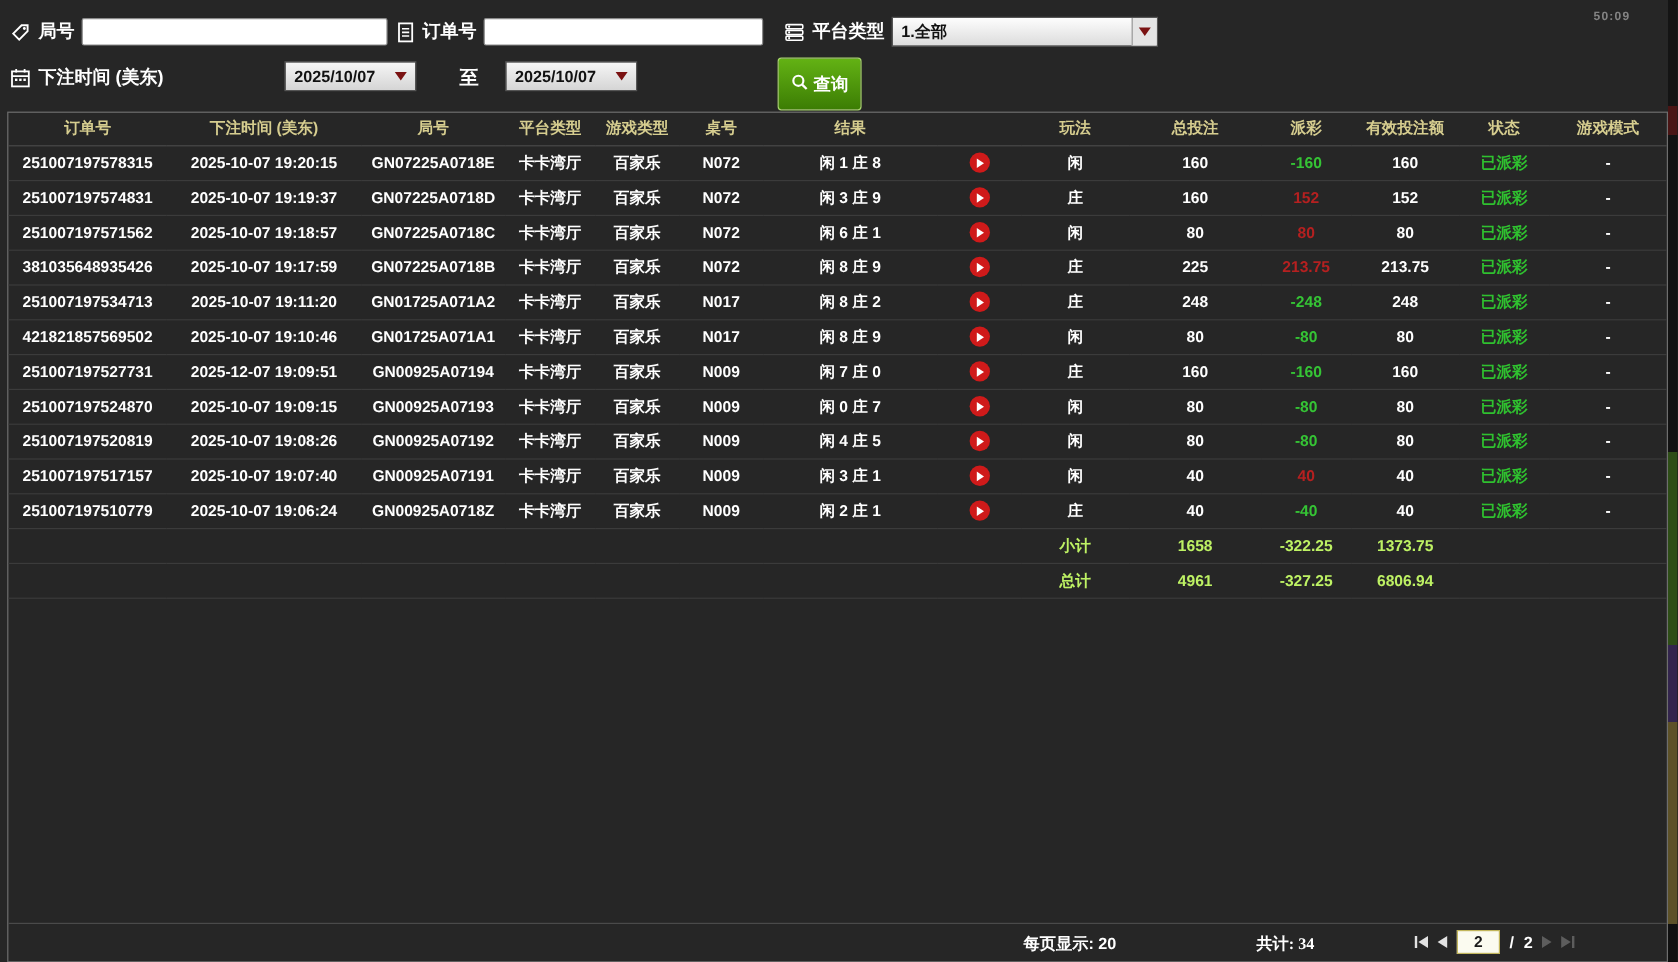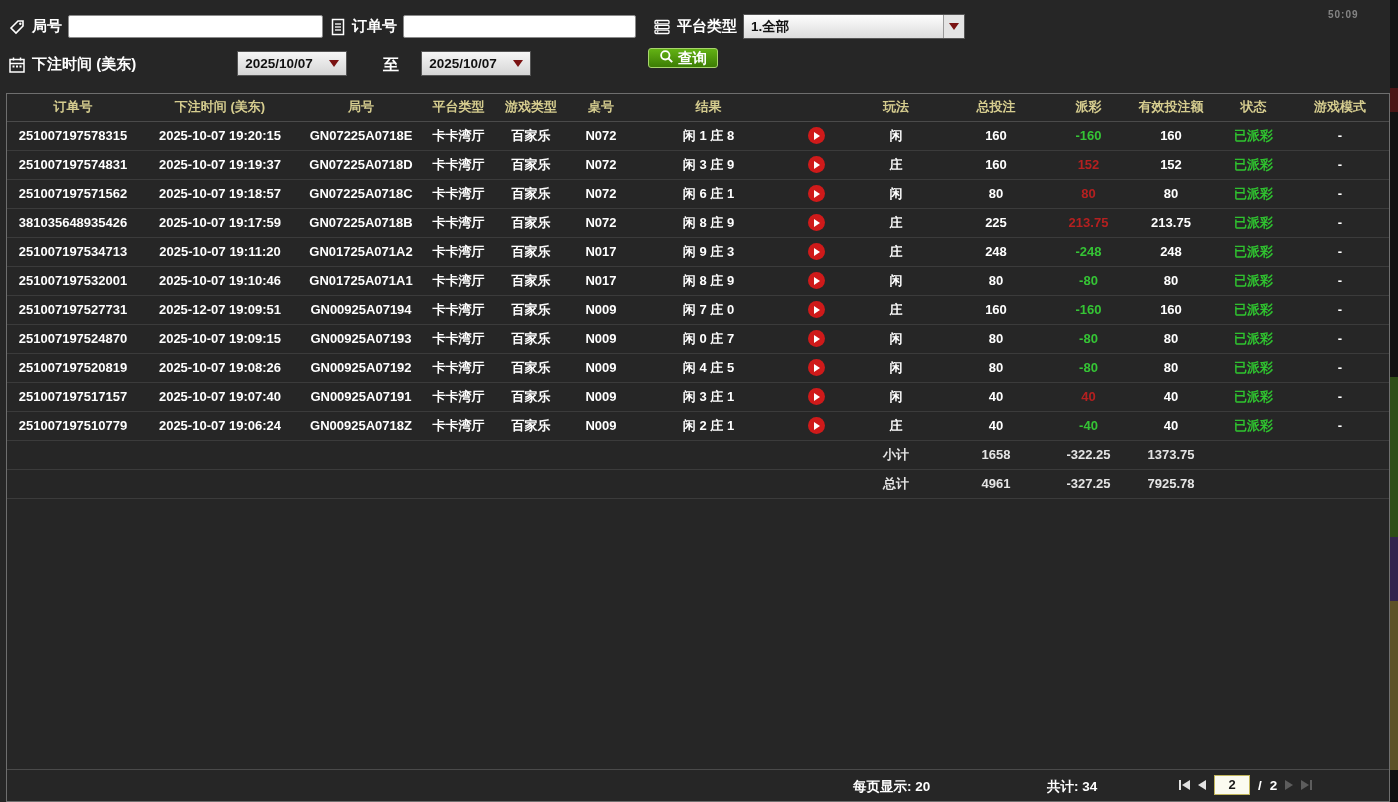--- a/index.html
+++ b/index.html
@@ -31,51 +31,51 @@
   .arrow-box { width:21px; height:100%; border-left:1px solid #999; background:#e4e4e4;
     display:flex; align-items:center; justify-content:center; }
   .darrow { width:0; height:0; border-left:5px solid transparent; border-right:5px solid transparent;
     border-top:7px solid #7a1212; }
 
   .date-select { position:absolute; width:110px; height:25px; display:flex; align-items:center;
     justify-content:center; gap:16px; background:linear-gradient(#f6f6f6,#d5d5d5);
     border:1px solid #555; color:#111; font-weight:bold; font-size:13.5px; cursor:pointer; }
   .to-label { position:absolute; left:383px; top:55px; color:#fff; font-weight:bold; font-size:16px; }
 
-  .query-btn { position:absolute; left:648px; top:48px; width:70px; height:20px;
+  .query-btn { position:absolute; left:648px; top:48px; width:70px; height:44px;
     background:linear-gradient(#63b214,#3c7d04); border:1px solid #a8d56c; border-radius:3px;
     color:#fff; font-weight:bold; font-size:14.5px; display:flex; align-items:center;
     justify-content:center; gap:4px; cursor:pointer; }
 
   
   .table-box { position:absolute; left:6px; top:93px; width:1384px; bottom:0;
     border:1px solid #6e6e6e; background:#262626; display:flex; flex-direction:column; }
   table.records { border-collapse:collapse; table-layout:fixed; width:100%; }
   th { height:27px; font-size:13px; font-weight:bold; color:#d6cd8f; text-align:center;
     border-bottom:1px solid #4a4a4a; white-space:nowrap; overflow:hidden; }
   td { height:29px; font-size:13px; font-weight:bold; color:#fff; text-align:center;
     border-bottom:1px solid #3b3b3b; white-space:nowrap; overflow:hidden; }
   td.neg { color:#35c435; }
   td.pos { color:#b52020; }
   td.zero { color:#ffffff; }
   td.c-status { color:#2fc12f; }
-  tr.sum td { color:#e5e5e5; }
+  tr.sum td { color:#bef264; }
   .filler { flex:1; }
 
   .play-btn { width:17px; height:17px; background:#cf1a1a; border-radius:50%;
     display:inline-flex; align-items:center; justify-content:center; cursor:pointer;
     vertical-align:middle; }
   .play-tri { width:0; height:0; border-top:4px solid transparent;
     border-bottom:4px solid transparent; border-left:6px solid #fff; margin-left:2px; }
 
   
   .table-footer { height:32px; border-top:1px solid #4a4a4a; position:relative;
     color:#fff; font-size:13.5px; font-weight:bold; }
   .per-page { position:absolute; left:846px; top:8px; }
-  .total-count { position:absolute; left:1040px; top:8px; }
+  .total-count { position:absolute; left:1040px; top:8px;font-family:Liberation Serif, serif; }
   .pager { position:absolute; left:1172px; top:5px; display:flex; align-items:center; gap:8px; }
   .pg { display:flex; align-items:center; gap:1px; color:#e2e2e2; cursor:pointer; }
   .pg.disabled { color:#5d5d5d; cursor:default; }
   .tl { width:0; height:0; border-top:5px solid transparent; border-bottom:5px solid transparent;
     border-right:8px solid currentColor; }
   .tr2 { width:0; height:0; border-top:5px solid transparent; border-bottom:5px solid transparent;
     border-left:8px solid currentColor; }
   .vbar { width:2px; height:10px; background:currentColor; }
   .page-box { width:36px; height:20px; background:#fbfbf0; border:1px solid #c2b65c;
     color:#1a1a1a; text-align:center; font-size:13px; font-weight:bold; line-height:18px; }
@@ -288,35 +288,35 @@
     <td class="c-status">已派彩</td>
     <td class="c-mode">-</td>
   </tr>
           <tr>
     <td class="c-order">251007197534713</td>
     <td class="c-time">2025-10-07 19:11:20</td>
     <td class="c-round">GN01725A071A2</td>
     <td class="c-platform">卡卡湾厅</td>
     <td class="c-game">百家乐</td>
     <td class="c-table">N017</td>
-    <td class="c-result">闲 9 庄 3</td>
+    <td class="c-result">闲 8 庄 2</td>
     <td class="c-video">
       <span class="play-btn">
                 <span class="play-tri"></span>
               </span>
     </td>
     <td class="c-play">庄</td>
     <td class="c-total">248</td>
     <td class="c-payout neg">-248</td>
     <td class="c-valid">248</td>
     <td class="c-status">已派彩</td>
     <td class="c-mode">-</td>
   </tr>
           <tr>
-    <td class="c-order">251007197532001</td>
+    <td class="c-order">421821857569502</td>
     <td class="c-time">2025-10-07 19:10:46</td>
     <td class="c-round">GN01725A071A1</td>
     <td class="c-platform">卡卡湾厅</td>
     <td class="c-game">百家乐</td>
     <td class="c-table">N017</td>
     <td class="c-result">闲 8 庄 9</td>
     <td class="c-video">
       <span class="play-btn">
                 <span class="play-tri"></span>
               </span>
@@ -436,21 +436,21 @@
           <td>1658</td>
           <td>-322.25</td>
           <td>1373.75</td>
           <td colspan="2"></td>
         </tr>
         <tr class="sum">
           <td colspan="8"></td>
           <td>总计</td>
           <td>4961</td>
           <td>-327.25</td>
-          <td>7925.78</td>
+          <td>6806.94</td>
           <td colspan="2"></td>
         </tr>
       </tbody>
     </table>
 
     <div class="filler"></div>
 
     <div class="table-footer">
       <span class="per-page">每页显示: 20</span>
       <span class="total-count">共计: 34</span>

